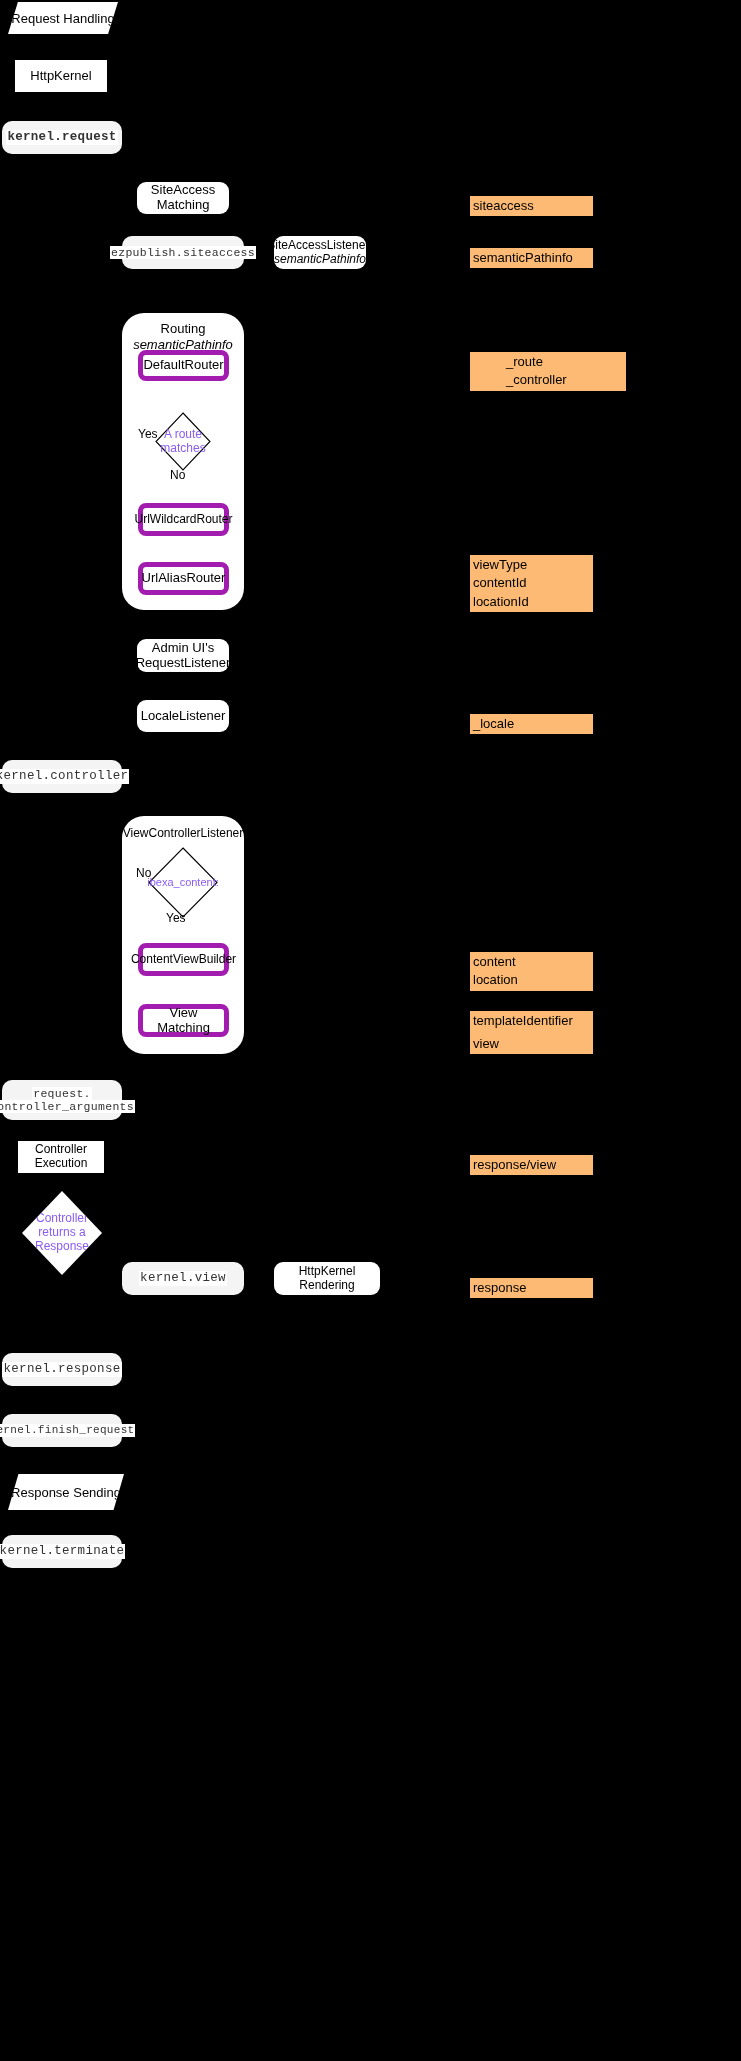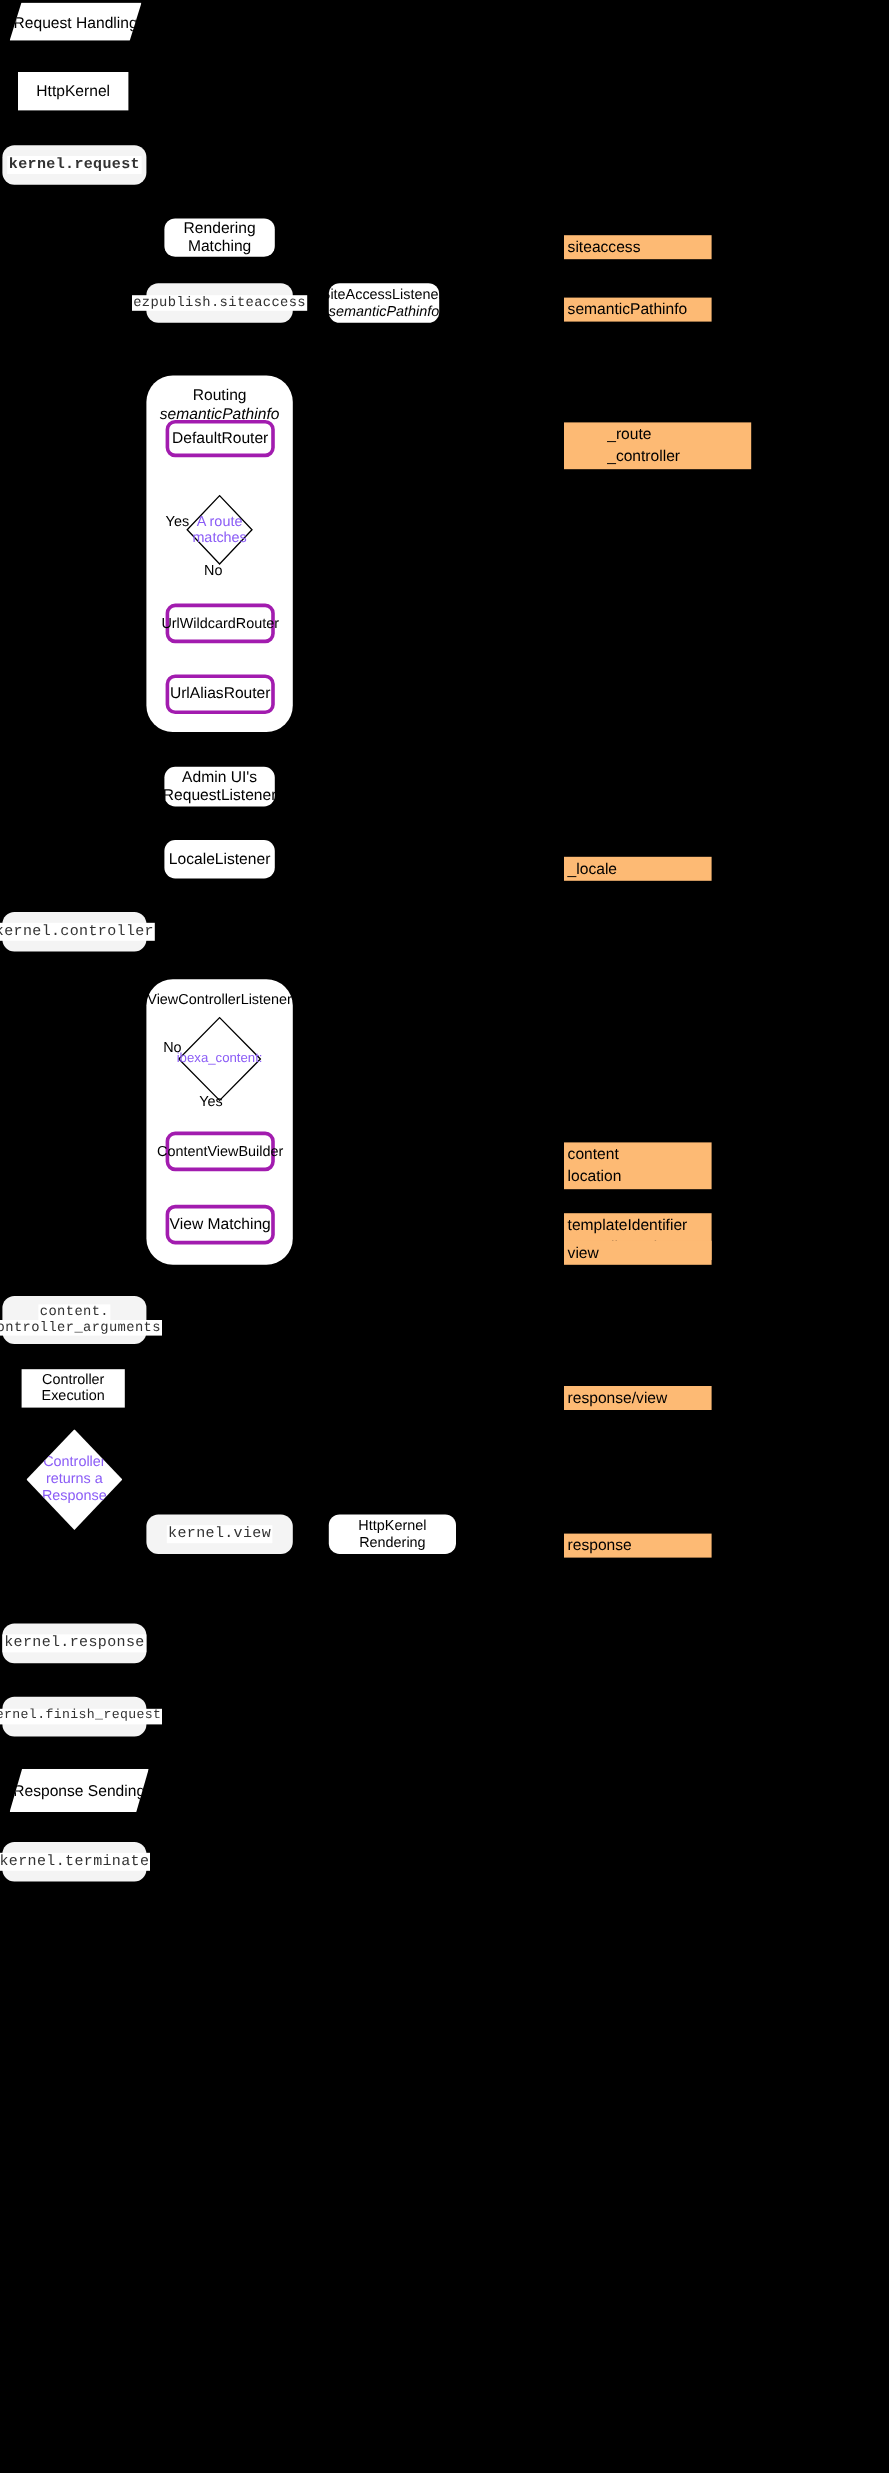--- a/index.html
+++ b/index.html
@@ -10,21 +10,21 @@
   
   .node{position:absolute;box-sizing:border-box;display:flex;align-items:center;
         justify-content:center;text-align:center;color:#000;line-height:1.15;}
 
   
   .evt{background:#f4f4f4;border-radius:10px;
        font-family:"Liberation Mono",monospace;font-size:12.5px;color:#333;
        letter-spacing:.3px;}
   .evt .t{background:#ffffff;padding:0 1px;}
   
-  .inner{background:#fff;border:3px solid #a21caf;border-radius:8px;font-size:13px;}
+  .inner{background:#fff;border:5px solid #a21caf;border-radius:8px;font-size:13px;}
   
   .plain{background:#fff;font-size:13px;}
   
   .soft{background:#fff;border-radius:9px;font-size:13px;}
   
   .attr{background:#fdba74;font-size:13px;display:block;text-align:left;
         padding:1px 0 1px 3px;line-height:1.42;}
 
   
   .para{position:absolute;background:#fff;color:#000;font-size:13px;
@@ -104,21 +104,21 @@
 
   <div class="node evt" style="left:122px;top:236px;width:122px;height:33px;">
     <span class="t" style="font-size:11.5px;">ezpublish.siteaccess</span>
   </div>
 
   <div class="node evt" style="left:2px;top:760px;width:120px;height:33px;">
     <span class="t">kernel.controller</span>
   </div>
 
   <div class="node evt" style="left:2px;top:1080px;width:120px;height:40px;flex-direction:column;">
-    <span class="t" style="font-size:11.5px;">content.</span>
+    <span class="t" style="font-size:11.5px;">request.</span>
     <span class="t" style="font-size:11.5px;">controller_arguments</span>
   </div>
 
   <div class="node evt" style="left:122px;top:1262px;width:122px;height:33px;">
     <span class="t">kernel.view</span>
   </div>
 
   <div class="node evt" style="left:2px;top:1353px;width:120px;height:33px;">
     <span class="t">kernel.response</span>
   </div>
@@ -139,21 +139,21 @@
     <div class="dlabel">
       <div>
         <div>Controller</div>
         <div>returns a</div>
         <div>Response</div>
       </div>
     </div>
   </div>
 
   <div class="node soft" style="left:137px;top:182px;width:92px;height:32px;">
-    <span>Rendering Matching</span>
+    <span>SiteAccess Matching</span>
   </div>
 
   <div class="node soft" style="left:137px;top:639px;width:92px;height:33px;flex-direction:column;">
     <span>Admin UI's</span>
     <span>RequestListener</span>
   </div>
 
   <div class="node soft" style="left:137px;top:700px;width:92px;height:32px;">
     <span>LocaleListener</span>
   </div>
@@ -229,20 +229,25 @@
 
   <div class="attr" style="position:absolute;left:470px;top:248px;width:120px;">
     <div>semanticPathinfo</div>
   </div>
 
   <div class="attr" style="position:absolute;left:470px;top:352px;width:120px;padding-left:36px;">
     <div>_route</div>
     <div>_controller</div>
   </div>
 
+  <div class="attr" style="position:absolute;left:470px;top:555px;width:120px;">
+    <div>viewType</div>
+    <div>contentId</div>
+    <div>locationId</div>
+  </div>
 
   <div class="attr" style="position:absolute;left:470px;top:714px;width:120px;">
     <div>_locale</div>
   </div>
 
   <div class="attr" style="position:absolute;left:470px;top:952px;width:120px;">
     <div>content</div>
     <div>location</div>
   </div>
 

